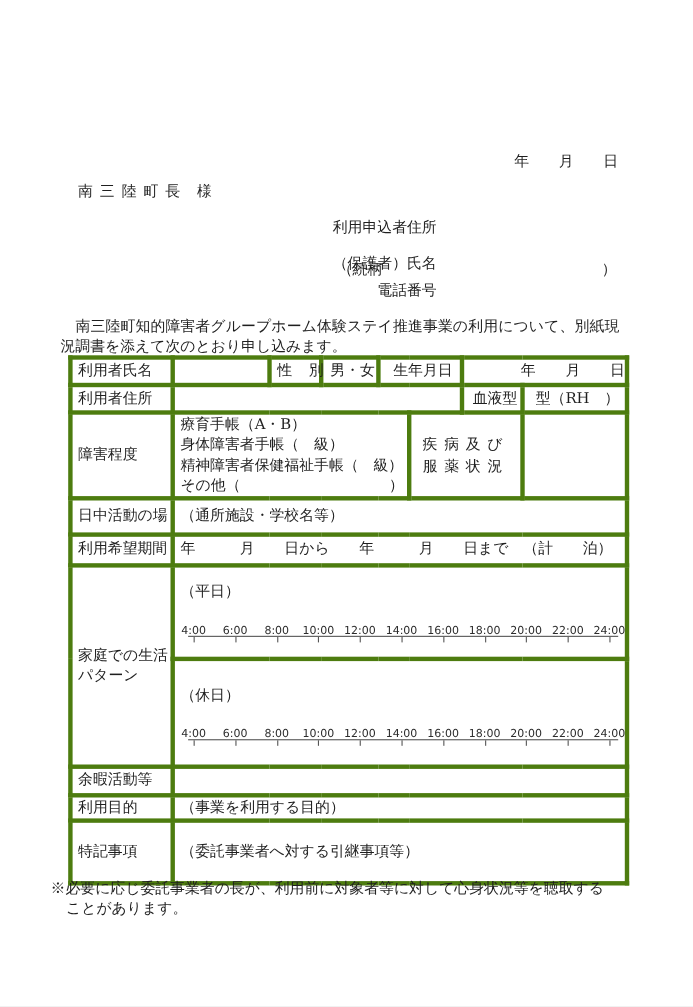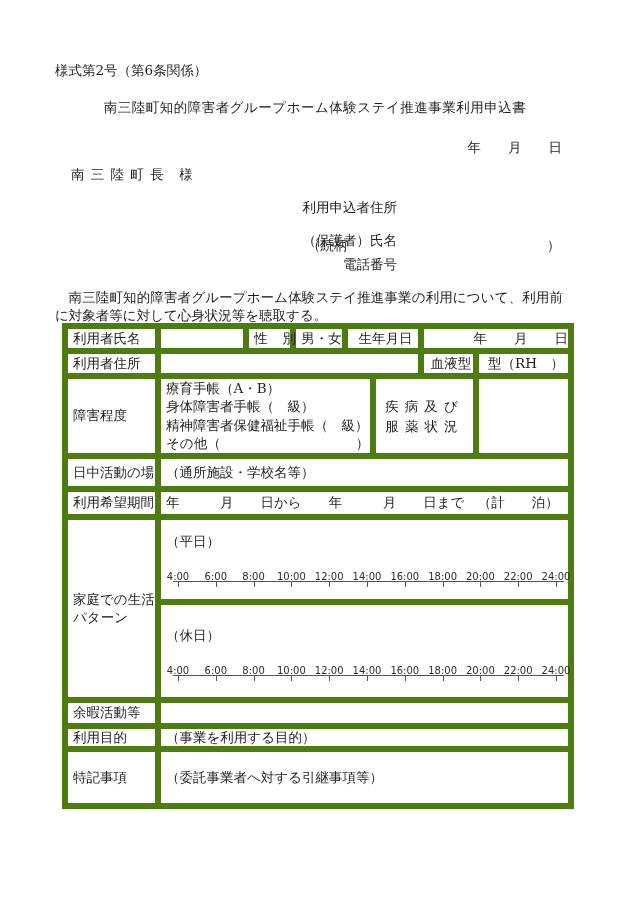--- a/index.html
+++ b/index.html
@@ -23,21 +23,21 @@
   .app-right{right:233px;text-align:center;margin-left:40px;}
   .intro{left:55px;top:289px;width:508px;line-height:17.5px;text-align:justify;}
   .footer-note{left:46px;top:800px;width:545px;line-height:17.5px;}
   .footer-note .l2{padding-left:14px;}
 
   table.form{
     position:absolute;left:62px;top:323px;
     width:506px;border-collapse:collapse;table-layout:fixed;
   }
   table.form td{
-    border:6px solid #4d7c0f;
+    border:4px solid #4d7c0f;
     padding:0 0 0 5px;
     vertical-align:middle;
     overflow:visible;
     white-space:nowrap;
     font-size:13.5px;
   }
   td.center{text-align:center;padding:0;}
   td.vtop{vertical-align:top;padding-top:2px;}
   td.vbottom{vertical-align:bottom;padding-bottom:4px;}
   .ls{letter-spacing:0.4em;}
@@ -59,34 +59,32 @@
     letter-spacing:0;
   }
   .tl-base{position:absolute;top:10px;left:-5px;right:-8px;border-top:1px solid #555;}
   .tl-tick{position:absolute;top:11px;width:1px;height:5px;background:#555;}
 </style>
 </head>
 <body>
 
 <div class="page">
 
-  <div class="abs form-number">様式第2号（第6条関係）</div>
-
-  <div class="abs form-title">南三陸町知的障害者グループホーム体験ステイ推進事業利用申込書</div>
+
 
   <div class="abs date-line">年　　月　　日</div>
 
   <div class="abs addressee">南 三 陸 町 長　様</div>
 
   <div class="app-line app-right" style="top:199px;">利用申込者住所</div>
   <div class="app-line app-right" style="top:232px;">（保護者）氏名</div>
   <div class="app-line" style="left:307px;top:237px;"><span>（続柄</span><span style="position:absolute;left:240px;">）</span></div>
   <div class="app-line app-right" style="top:256px;">電話番号</div>
 
-  <div class="abs intro">　南三陸町知的障害者グループホーム体験ステイ推進事業の利用について、利用前に対象者等に対して心身状況等を聴取する。</div>
+  <div class="abs intro">　南三陸町知的障害者グループホーム体験ステイ推進事業の利用について、別紙現況調書を添えて次のとおり申し込みます。</div>
 
   <table class="form">
     <colgroup>
       <col style="width:93px">
         <col style="width:88px">
         <col style="width:47px">
         <col style="width:52px">
       <col style="width:28px">
         <col style="width:48px">
         <col style="width:55px">
@@ -201,14 +199,18 @@
       <td>利用目的</td>
       <td colspan="7">（事業を利用する目的）</td>
     </tr>
     <tr style="height:57px">
       <td>特記事項</td>
       <td colspan="7" class="vtop">（委託事業者へ対する引継事項等）</td>
     </tr>
   </tbody>
     </table>
 
+  <div class="abs footer-note">
+    <div>※必要に応じ委託事業者の長が、利用前に対象者等に対して心身状況等を聴取する</div>
+    <div class="l2">ことがあります。</div>
+  </div>
 
 </div>
 
 </body></html>

